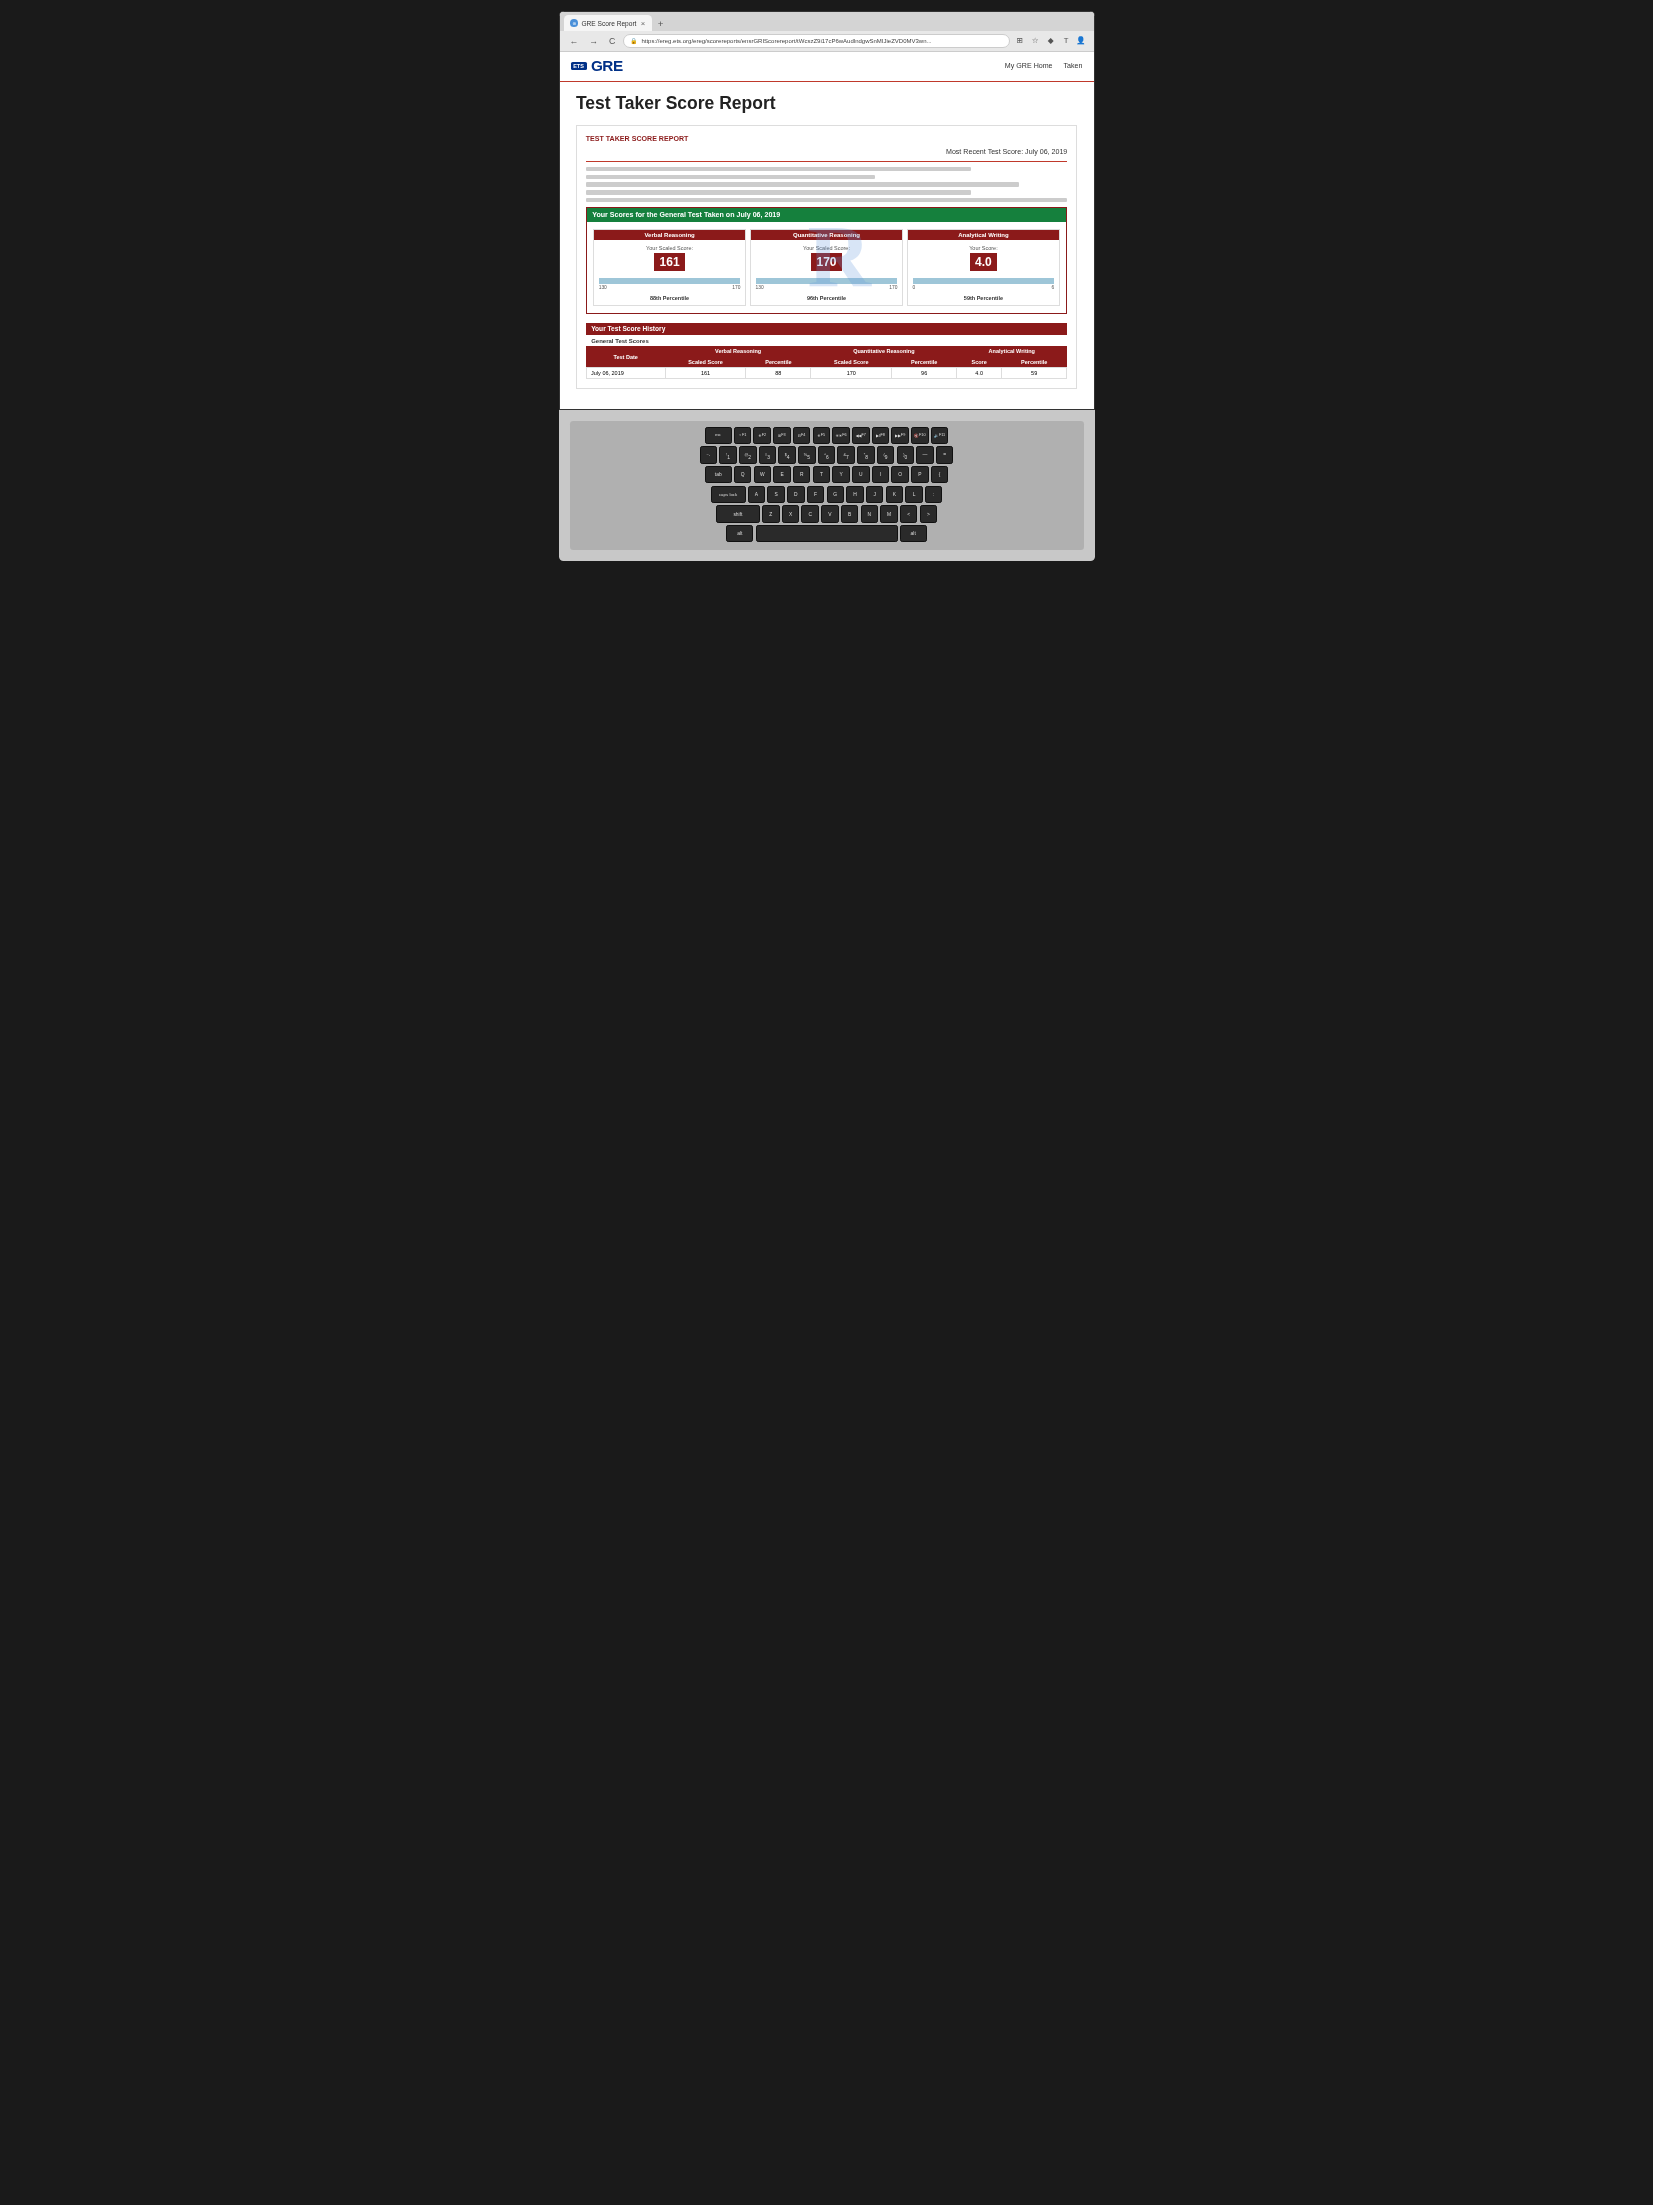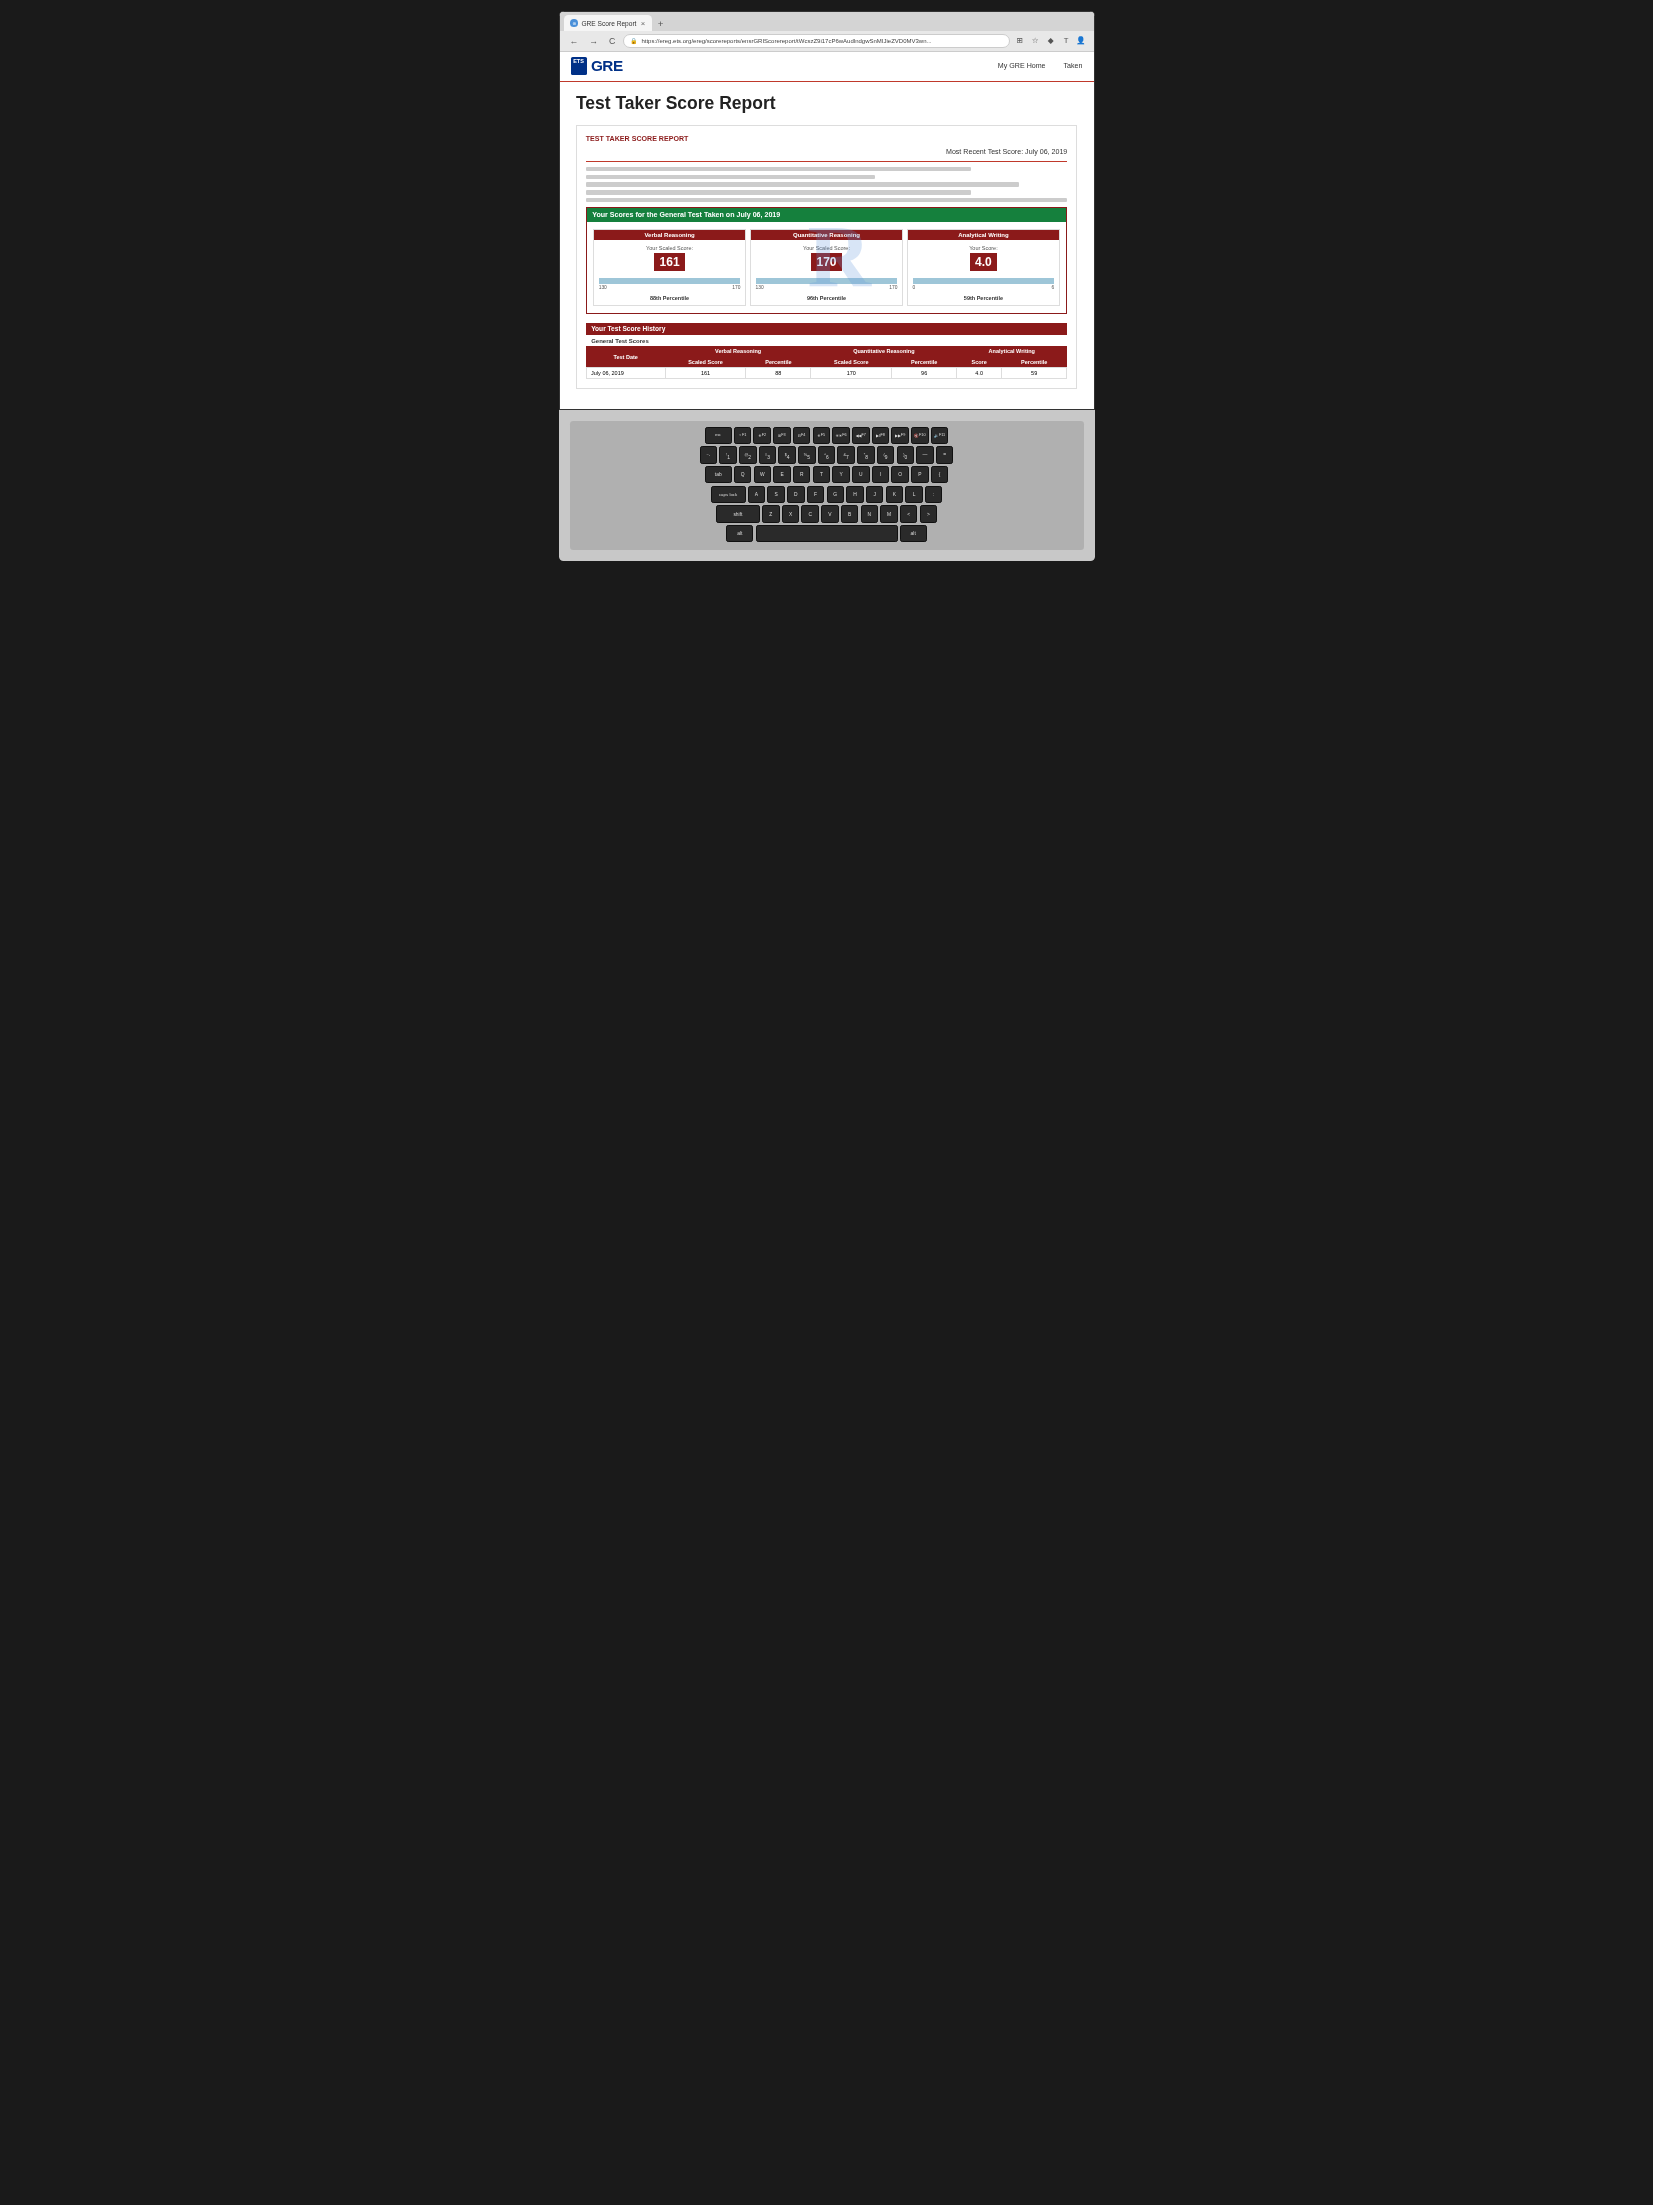--- a/index.html
+++ b/index.html
@@ -153,20 +153,21 @@
       background: white;
       border-bottom: 1.6px solid #c0392b;
       padding: 5.5px 11px;
       display: flex;
       align-items: center;
       justify-content: space-between;
     }
 
     .gre-logo {
       display: flex;
+      align-items: center;
       gap: 4.4px;
     }
 
     .ets-badge {
       background: #003087;
       color: white;
       font-size: 5.5px;
       font-weight: bold;
       padding: 1.1px 2.7px;
       border-radius: 1.6px;
@@ -174,21 +175,21 @@
 
     .gre-text {
       font-size: 15.3px;
       font-weight: bold;
       color: #003087;
       letter-spacing: -0.5px;
     }
 
     .gre-nav {
       display: flex;
-      gap: 18px;
+      gap: 11px;
       font-size: 7.1px;
       color: #333;
     }
 
     .gre-nav a {
       color: #333;
       text-decoration: none;
       cursor: pointer;
     }
 

